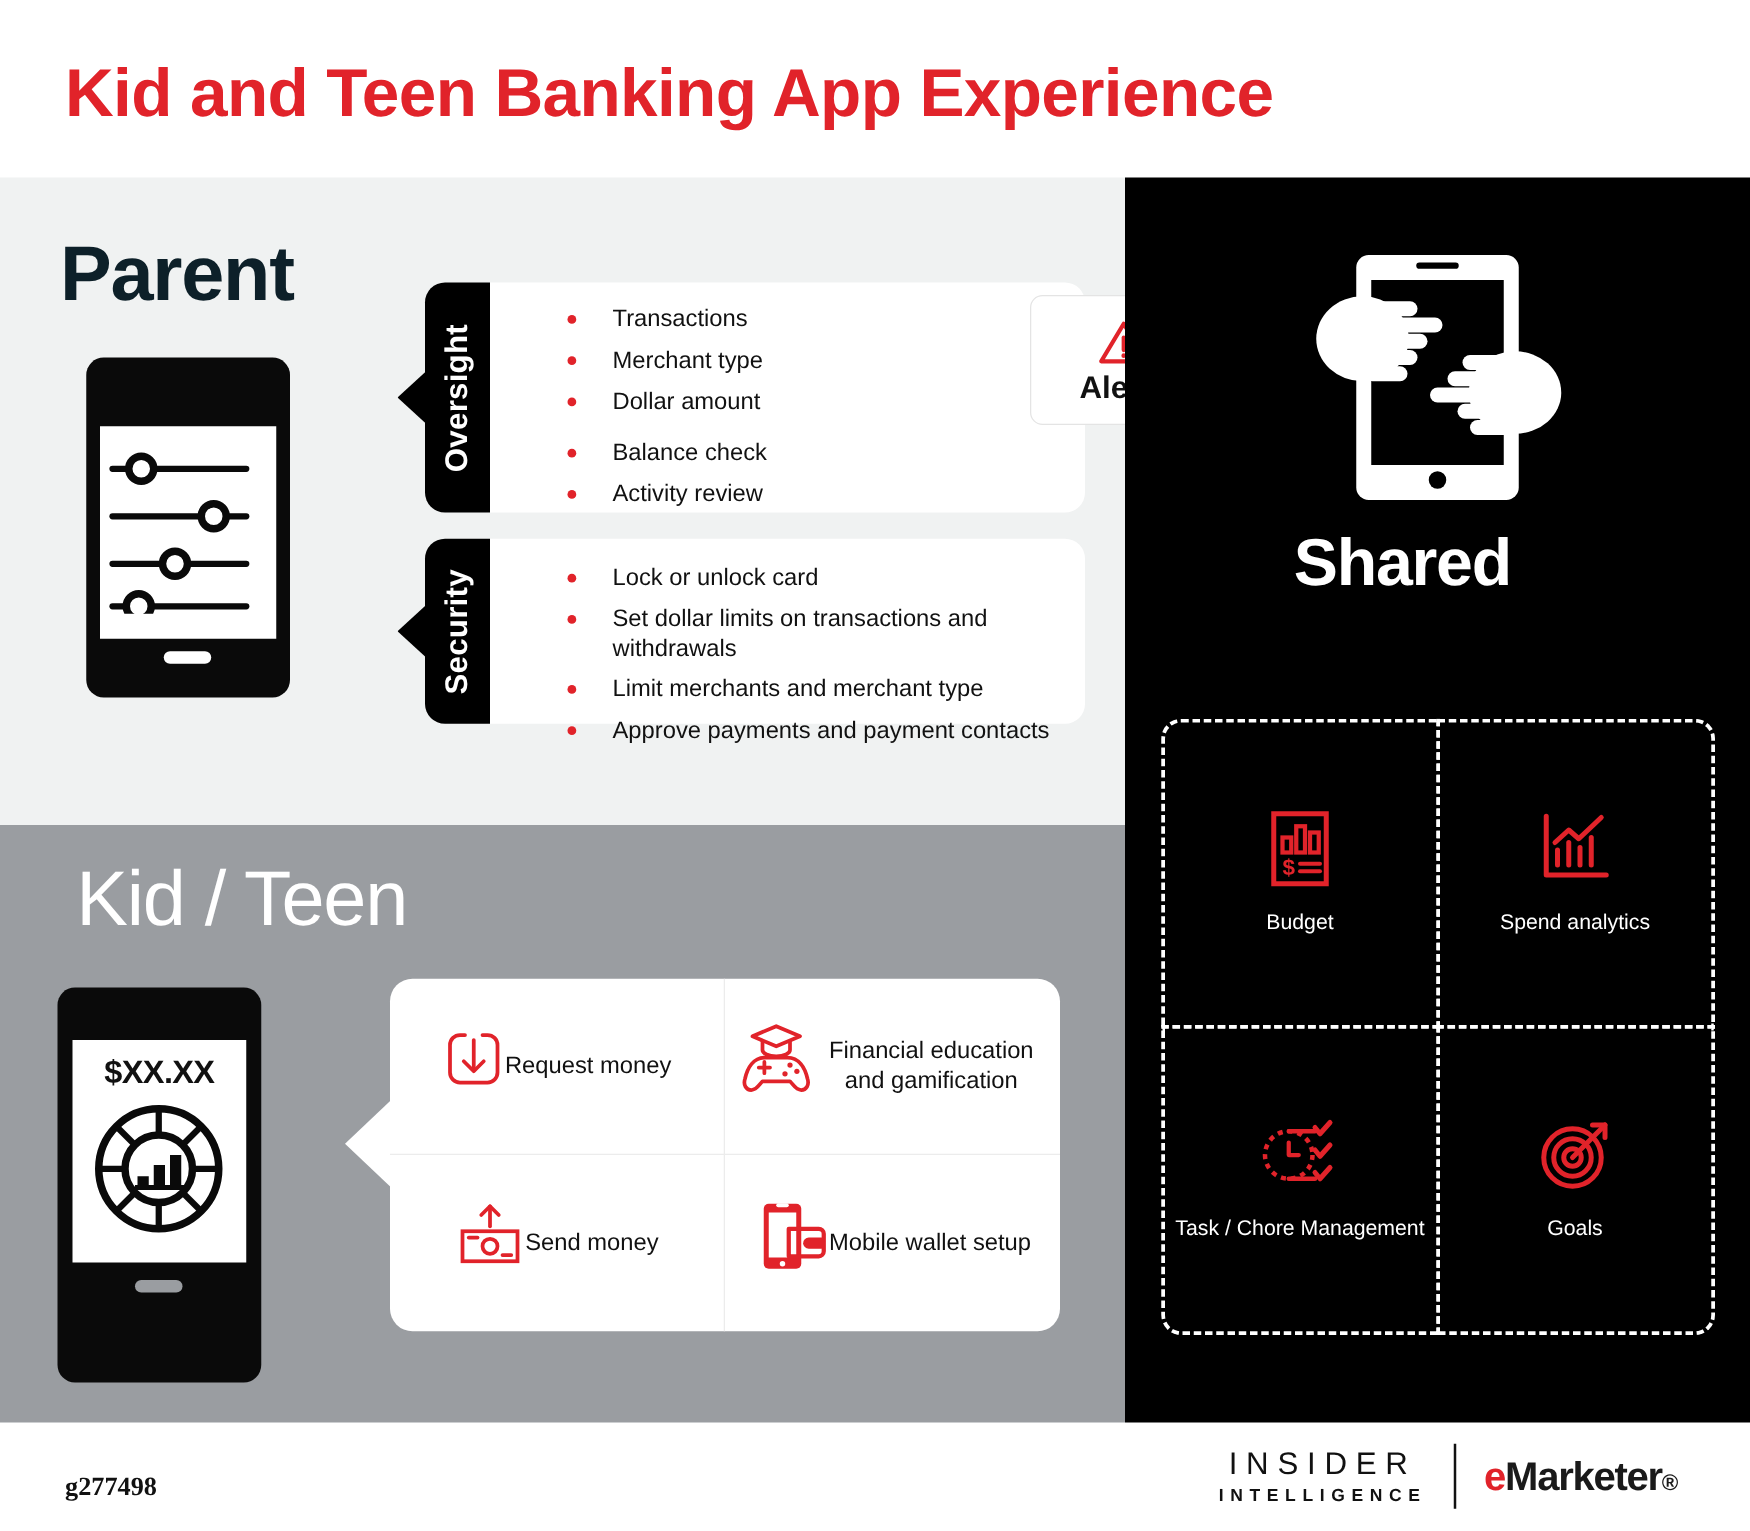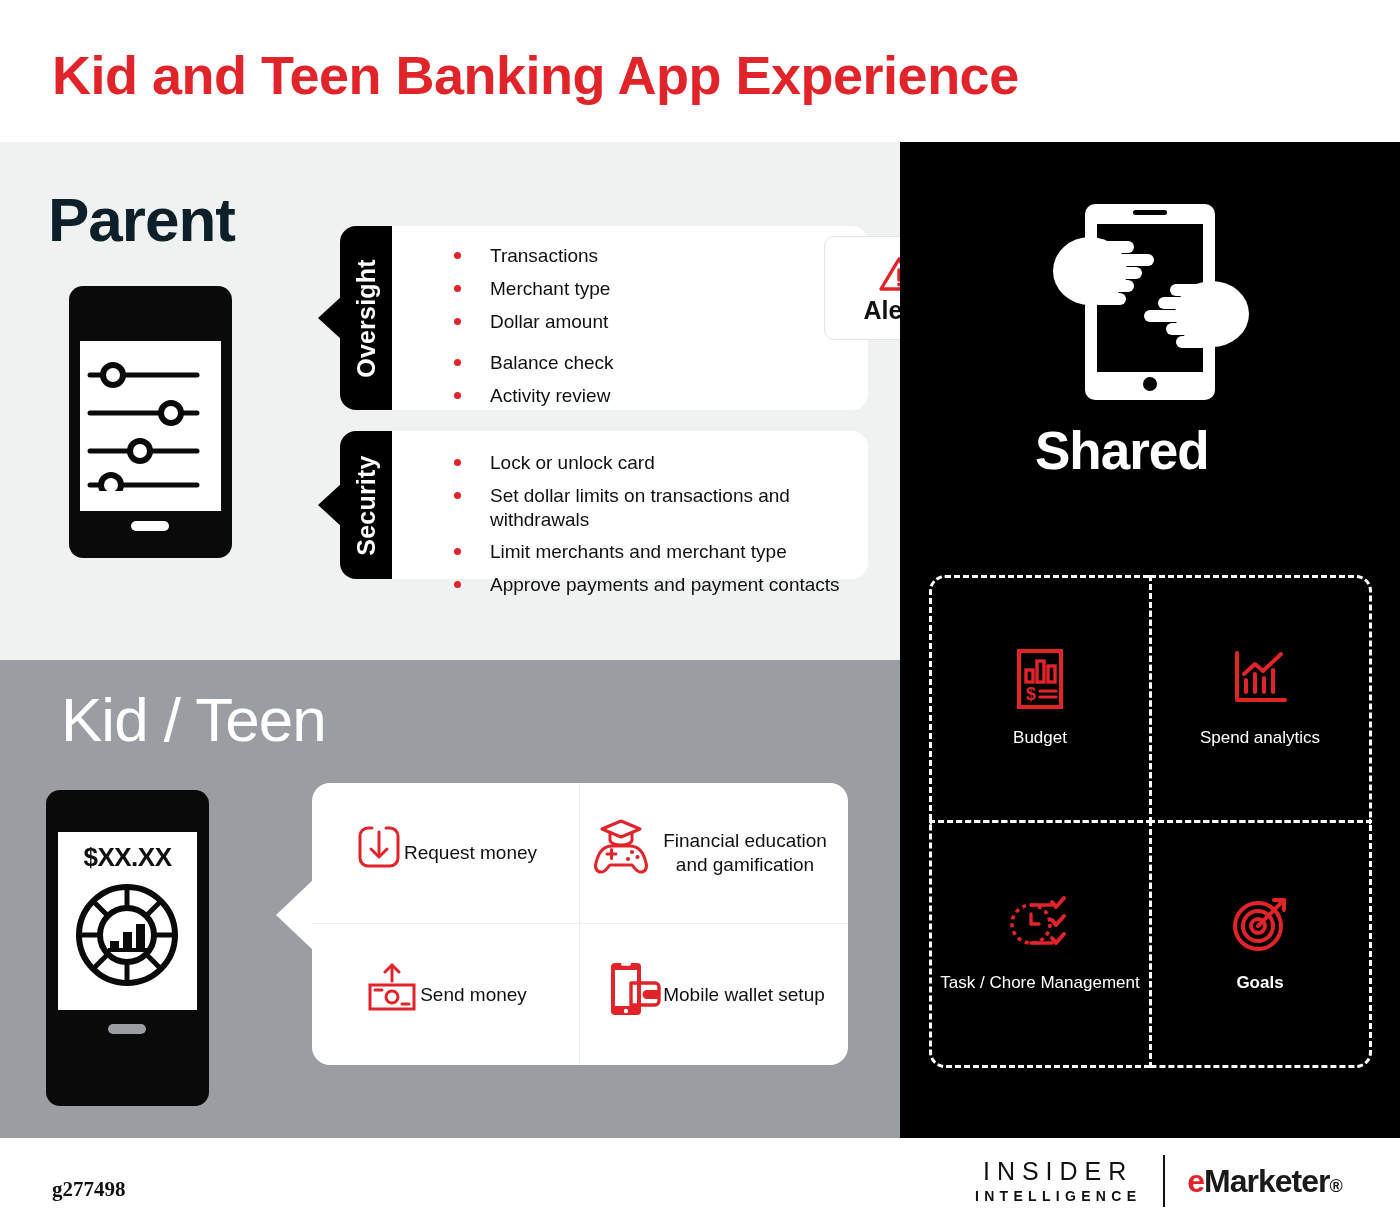--- a/index.html
+++ b/index.html
@@ -174,21 +174,21 @@
     border:3px dashed #ffffff; margin:-1.5px;
     padding:6px;
   }
   .scell .sicon { margin-bottom:18px; height:62px; display:flex; align-items:center; }
   .scell .slabel {
     color:#ffffff; font-size:17px; text-align:center; line-height:1.2;
   }
   #sharedgrid .scell:nth-child(1) { border-top-left-radius:16px; }
   #sharedgrid .scell:nth-child(2) { border-top-right-radius:16px; }
   #sharedgrid .scell:nth-child(3) { border-bottom-left-radius:16px; }
-  #sharedgrid .scell:nth-child(4) { border-bottom-right-radius:16px;font-weight:bold; }
+  #sharedgrid .scell:nth-child(4) { border-bottom-right-radius:16px; }
 
   
   .footer-code {
     position:absolute; left:52px; top:1177px;
     font-size:21px; font-weight:bold; color:#111;font-family:Liberation Serif, serif;
   }
   .brand {
     position:absolute; left:975px; top:1155px;
     display:flex; align-items:center; gap:22px;
   }

